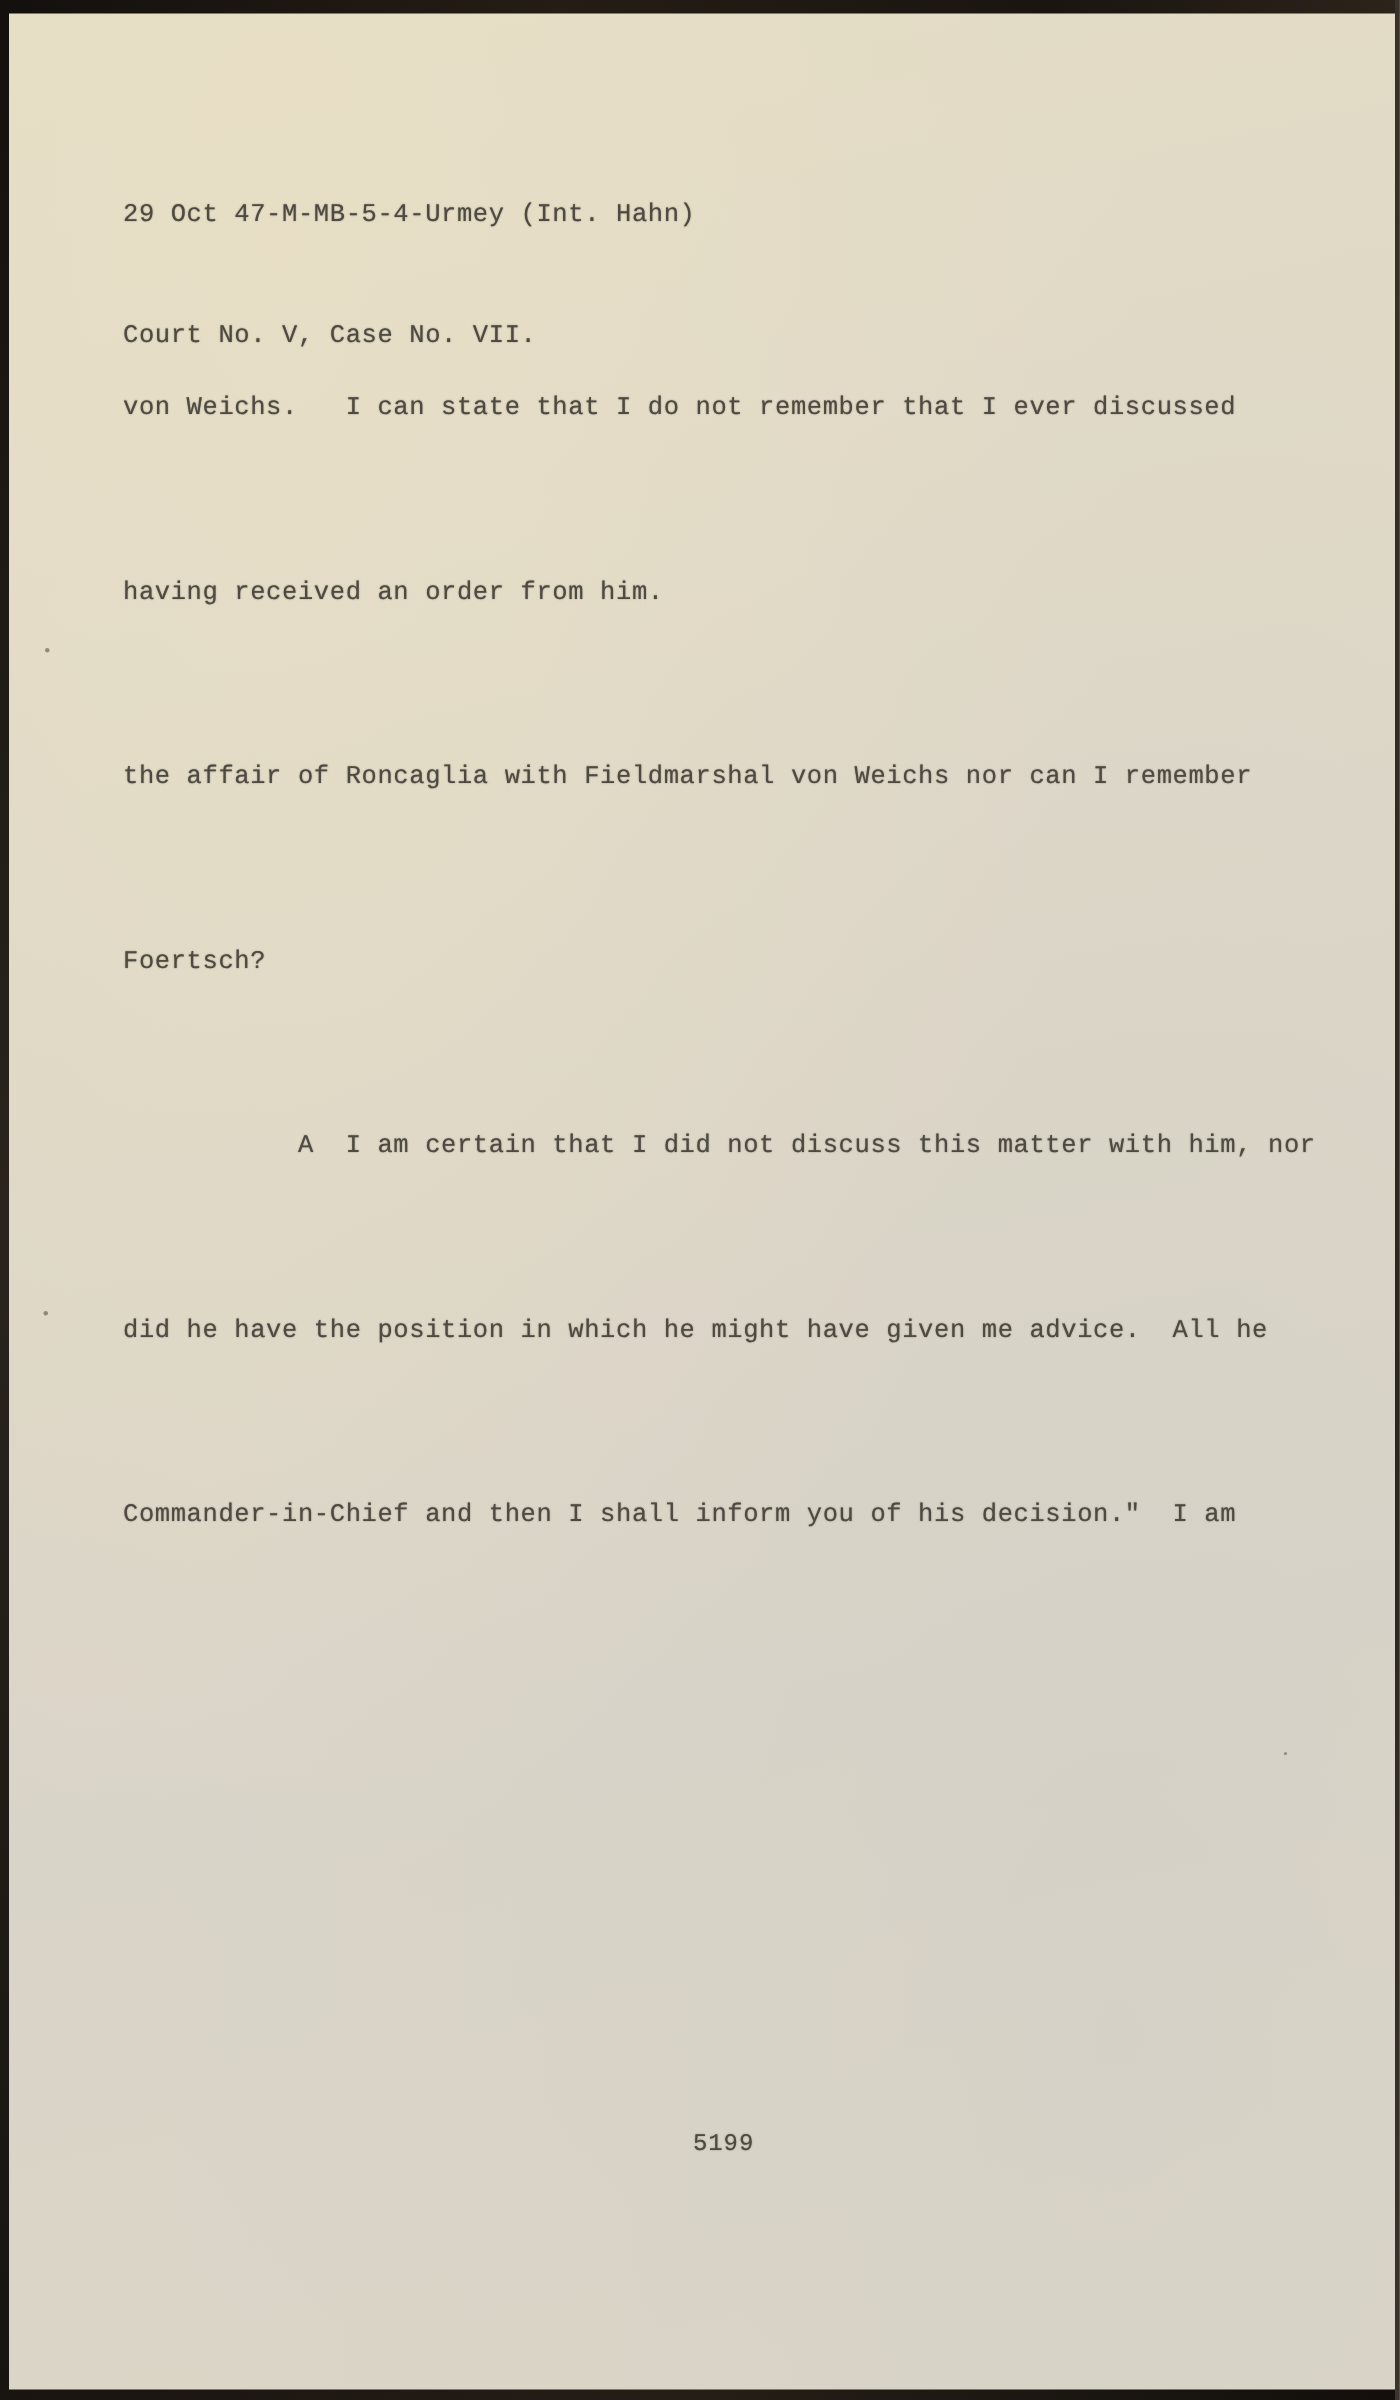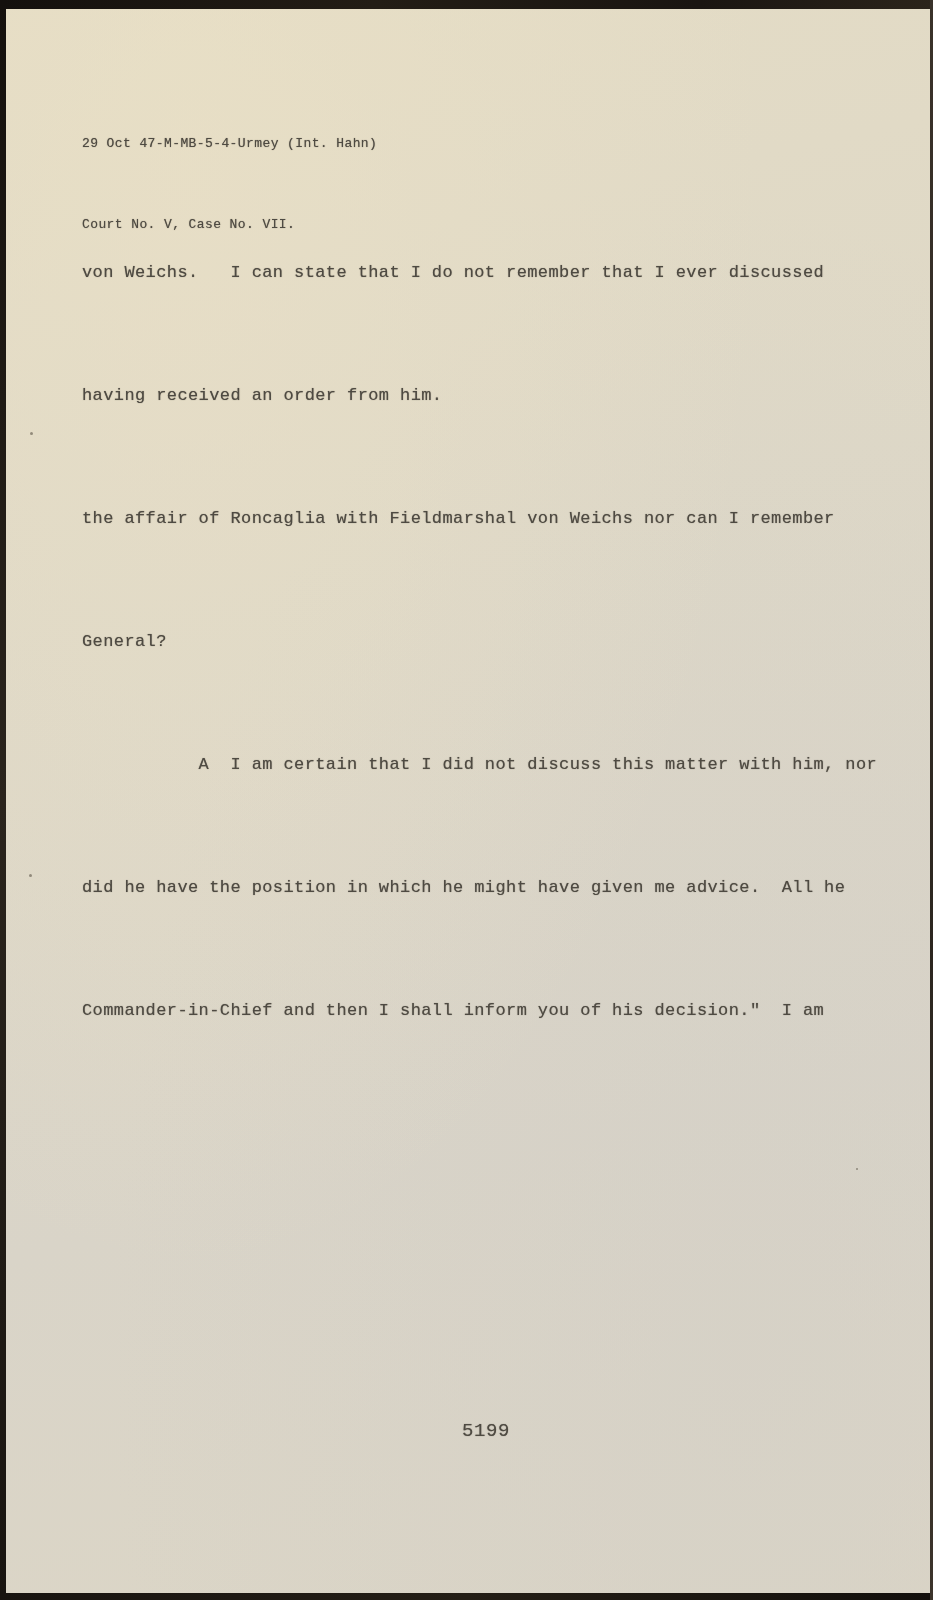--- a/index.html
+++ b/index.html
@@ -31,35 +31,35 @@
 
   .typed {
     white-space: pre;
     letter-spacing: 0.4px;
     text-shadow: 0 0 1px rgba(72, 66, 56, 0.65);
   }
   .header {
     position: absolute;
     left: 82px;
     top: 76px;
-    font-size: 13px;
+    font-size: 17px;
     line-height: 27px;
   }
   .body {
     position: absolute;
     left: 82px;
     top: 170px;
     font-size: 17px;
     line-height: 41px;
   }
   .page-number {
     position: absolute;
     left: 462px;
     top: 1420px;
-    font-size: 19px;
+    font-size: 16px;
     letter-spacing: 0.6px;
     text-shadow: 0 0 1px rgba(72, 66, 56, 0.65);
   }
   .speck {
     position: absolute;
     border-radius: 50%;
     background: rgba(80, 72, 60, 0.55);
   }
   .speck-1 { left: 30px; top: 432px;  width: 3px; height: 3px; }
   .speck-2 { left: 29px; top: 874px;  width: 3px; height: 3px; }
@@ -76,21 +76,21 @@
 
   <div class="header typed">
     <div>29 Oct 47-M-MB-5-4-Urmey (Int. Hahn)</div>
     <div>Court No. V, Case No. VII.</div>
   </div>
 
   <div class="body typed">
     <div>von Weichs.   I can state that I do not remember that I ever discussed</div>
     <div>having received an order from him.</div>
     <div>the affair of Roncaglia with Fieldmarshal von Weichs nor can I remember</div>
-    <div>General?</div>
+    <div>Foertsch?</div>
     <div>           A  I am certain that I did not discuss this matter with him, nor</div>
     <div>did he have the position in which he might have given me advice.  All he</div>
     <div>Commander-in-Chief and then I shall inform you of his decision."  I am</div>
     
     
     
     
     
     
     

